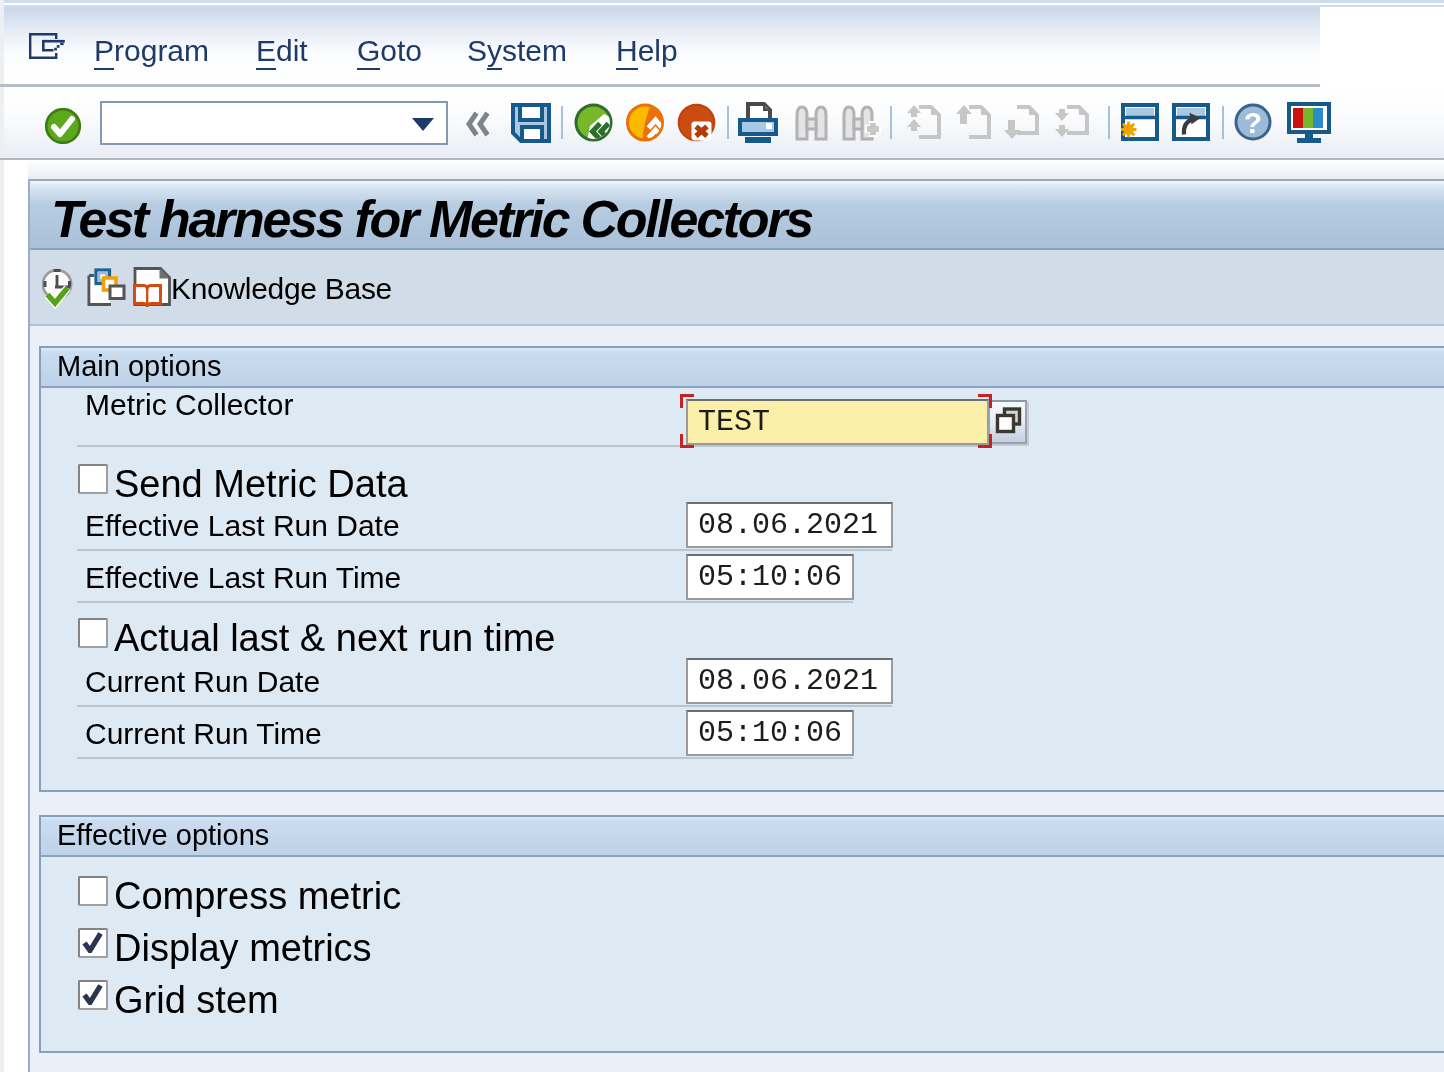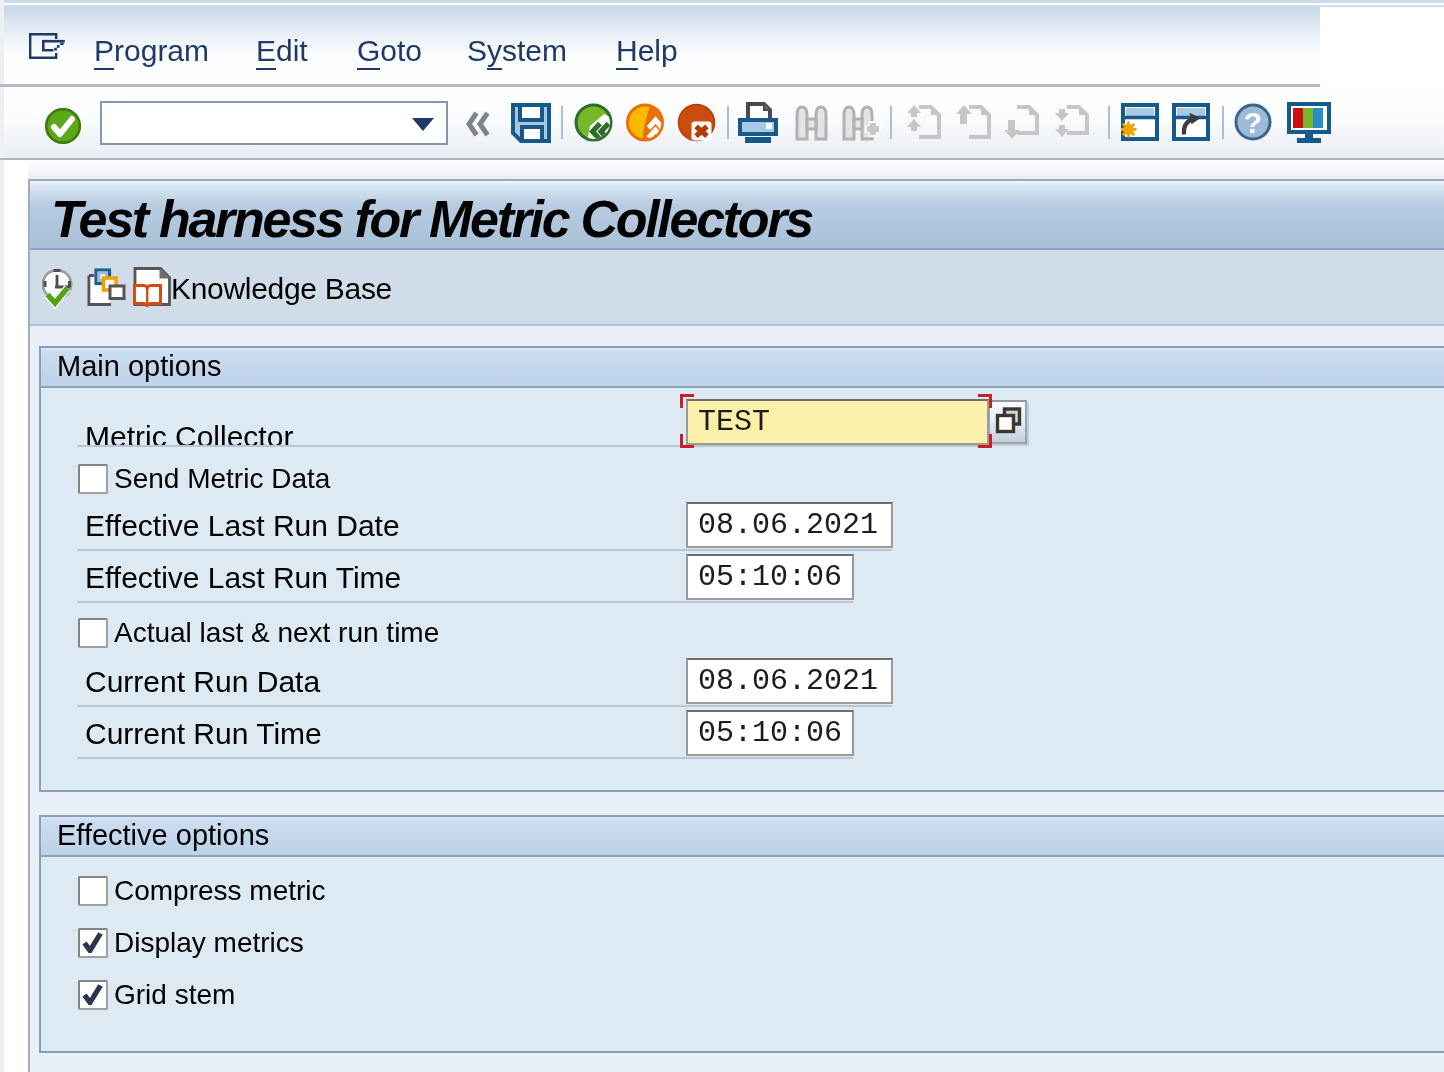--- a/index.html
+++ b/index.html
@@ -57,21 +57,21 @@
   
   #page{left:30px;top:326px;width:1414px;height:746px;background:#e9f0f8;}
 
   .groupbox{position:absolute;left:9px;width:1410px;border:2px solid #85a0bd;
     background:#dde9f3;}
   .grouphead{height:38px;background:linear-gradient(#dce8f5 0px,#cadcef 4px,#bdd2e8 100%);
     border-bottom:2px solid #8ba3bf;}
   .grouphead span{position:absolute;left:16px;top:2px;font-size:29px;color:#000;text-align:center;}
 
   .label{position:absolute;left:44px;font-size:30px;color:#000;white-space:pre;}
-  .cblabel{position:absolute;left:73px;font-size:28px;color:#000;white-space:pre;}
+  .cblabel{position:absolute;left:73px;font-size:38px;color:#000;white-space:pre;}
   .divider{position:absolute;left:36px;height:2px;background:#b9c5d2;}
 
   .checkbox{position:absolute;left:37px;width:26px;height:26px;background:#fff;
     border:2px solid #a0a0a0;border-top-color:#848484;border-left-color:#848484;
     border-radius:2px;}
   .checkbox svg{position:absolute;left:1px;top:-2px;}
 
   .field{position:absolute;left:645px;height:42px;background:#fff;
     border:2px solid #9a9a9a;border-top-color:#6e6e6e;
     font-family:"Liberation Mono",monospace;font-size:30px;color:#1c1c1c;
@@ -284,21 +284,21 @@
   <div class="abs" id="titlebar">
     <div id="titletext">Test harness for Metric Collectors</div>
   </div>
 
   <div class="abs" id="page">
 
     <div class="groupbox" style="top:20px;height:442px;">
       <div class="grouphead">
           <span>Main options</span>
         </div>
-      <div class="label" style="top:72px">Metric Collector</div>
+      <div class="label" style="top:40px">Metric Collector</div>
       <div class="divider" style="top:97px;width:912px"></div>
       <div class="field fyellow" style="top:51px;width:289px">TEST</div>
       <div class="rbr rtl" style="left:639px;top:46px"></div>
       <div class="rbr rtr" style="left:937px;top:46px"></div>
       <div class="rbr rbl" style="left:639px;top:86px"></div>
       <div class="rbr rbb" style="left:937px;top:86px"></div>
       <div id="mselbtn"><svg width="35" height="40" viewBox="0 0 35 40">
         <rect x="14.5" y="7" width="15" height="15" fill="#ccd8da" stroke="#3c382e" stroke-width="3.4"></rect>
         <rect x="7.5" y="13.5" width="16" height="16" fill="#fff" stroke="#3c382e" stroke-width="3.4"></rect>
       </svg></div>
@@ -310,21 +310,21 @@
       <div class="field" style="top:154px;width:193px">08.06.2021</div>
       <div class="divider" style="top:201px;width:815px"></div>
 
       <div class="label" style="top:213px">Effective Last Run Time</div>
       <div class="field" style="top:206px;width:154px">05:10:06</div>
       <div class="divider" style="top:253px;width:776px"></div>
 
       <div class="checkbox" style="top:270px"></div>
       <div class="cblabel" style="top:269px">Actual last &amp; next run time</div>
 
-      <div class="label" style="top:317px">Current Run Data</div>
+      <div class="label" style="top:317px">Current Run Date</div>
       <div class="field" style="top:310px;width:193px">08.06.2021</div>
       <div class="divider" style="top:357px;width:815px"></div>
 
       <div class="label" style="top:369px">Current Run Time</div>
       <div class="field" style="top:362px;width:154px">05:10:06</div>
       <div class="divider" style="top:409px;width:776px"></div>
     </div>
 
     <div class="groupbox" style="top:489px;height:234px;">
       <div class="grouphead">

